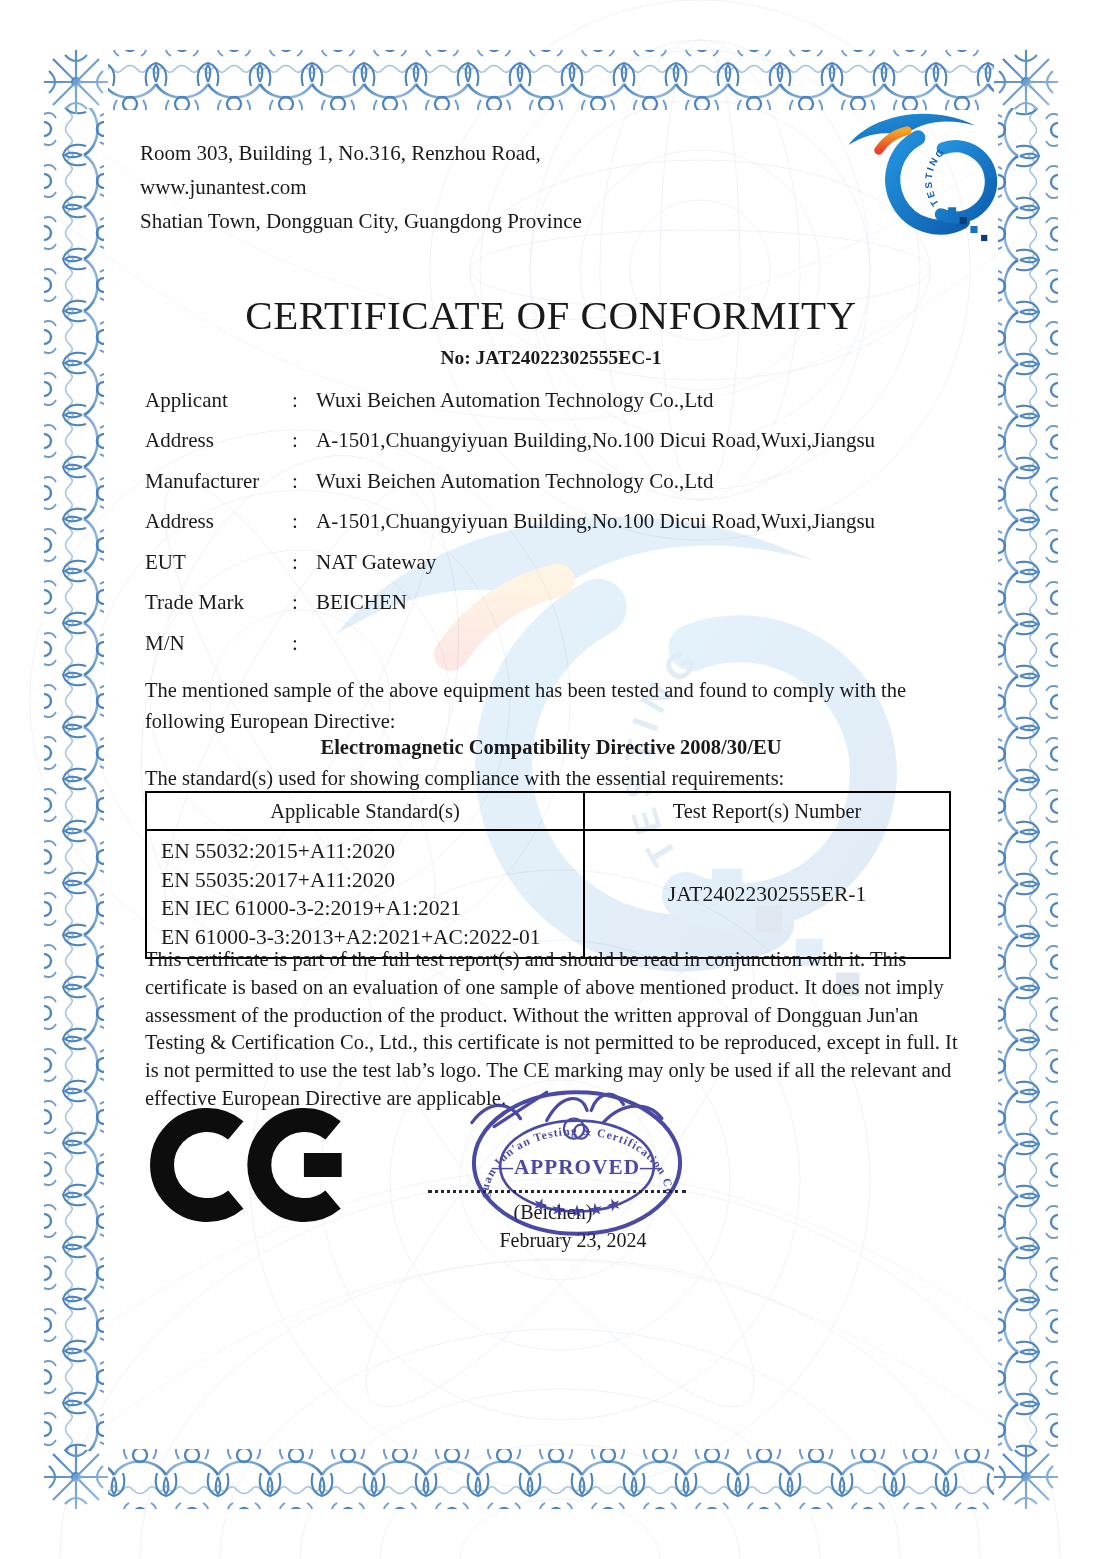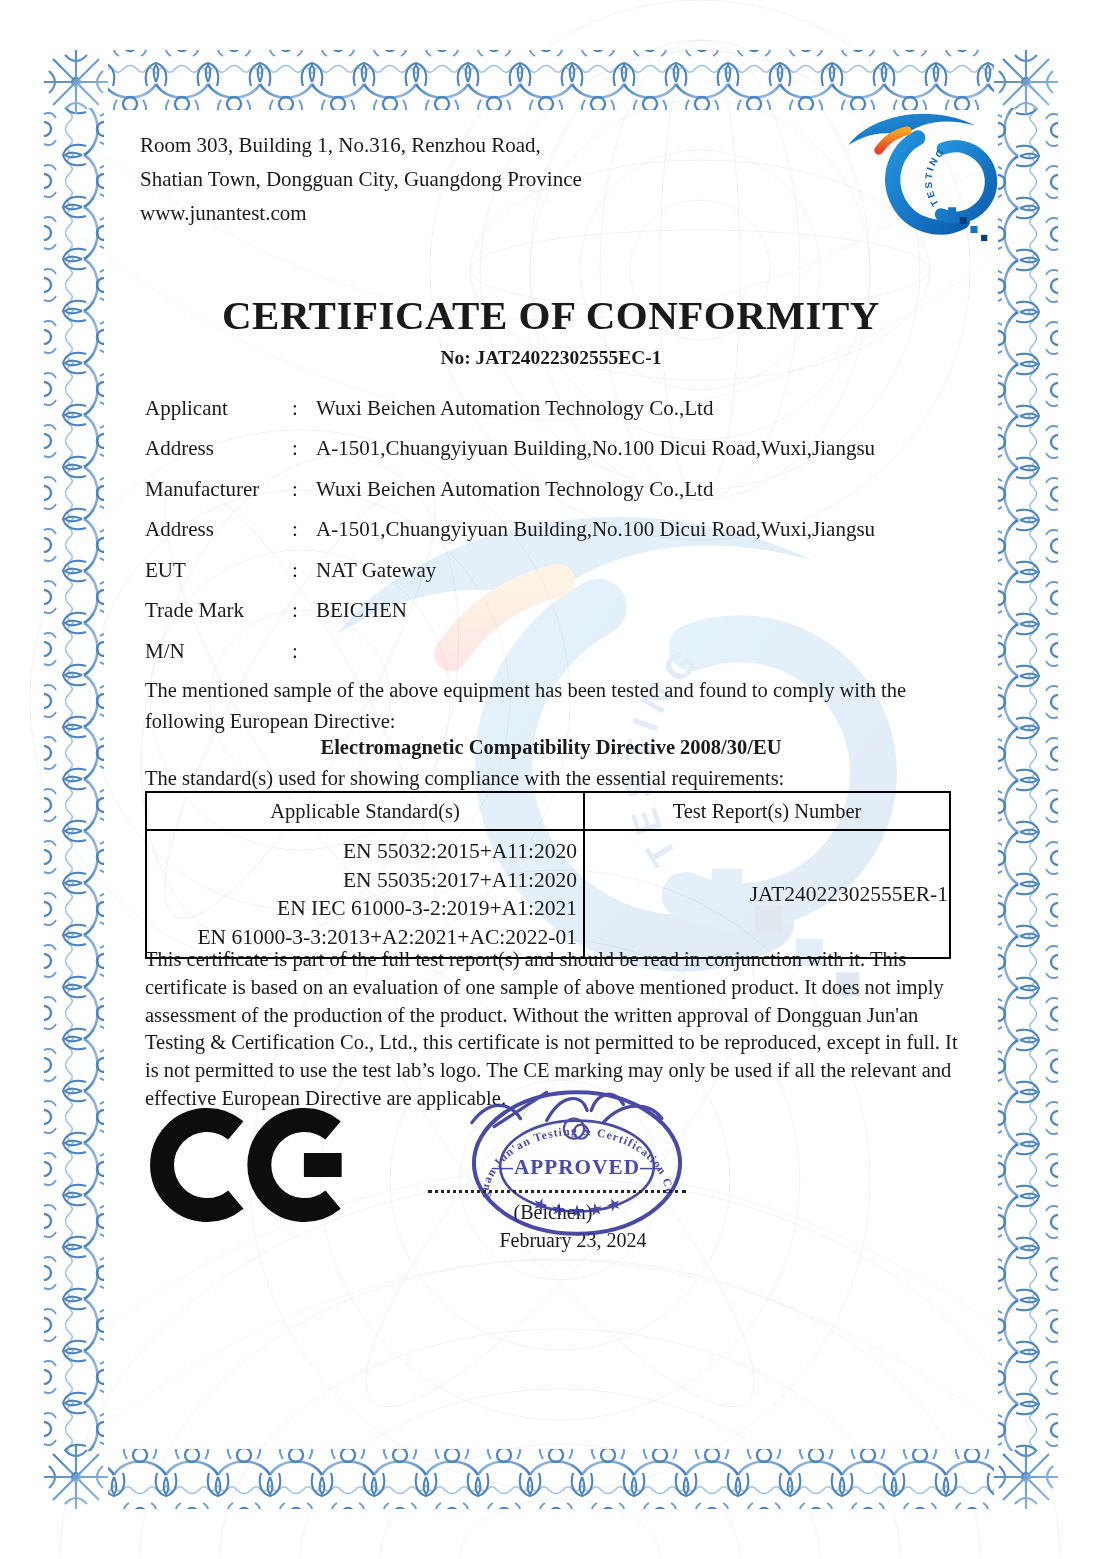--- a/index.html
+++ b/index.html
@@ -4,39 +4,39 @@
 <style>
   html,body{margin:0;padding:0;}
   body{width:1102px;height:1559px;position:relative;background:#ffffff;
        font-family:"Liberation Serif","DejaVu Serif",serif;color:#1a1a1a;overflow:hidden;}
   .abs{position:absolute;}
   
   #guilloche{position:absolute;left:0;top:0;z-index:0;}
   #borderlayer{position:absolute;left:0;top:0;z-index:1;}
   #watermark{position:absolute;left:0;top:0;z-index:0;}
   
-  .addr{left:140px;top:128px;font-size:21px;line-height:34px;z-index:3;}
+  .addr{left:140px;top:136px;font-size:21px;line-height:34px;z-index:3;}
   .logo{left:836px;top:104px;z-index:3;}
   
-  .title{left:0;top:291px;width:1102px;text-align:center;font-size:41px;font-weight:bold;
+  .title{left:0;top:291px;width:1102px;text-align:center;font-size:41px;font-weight:normal;
          letter-spacing:.5px;z-index:3;}
   .certno{left:0;top:347px;width:1102px;text-align:center;font-size:19.5px;font-weight:bold;z-index:3;}
   
   .fields{left:145px;top:380px;width:830px;z-index:3;}
-  .frow{display:flex;height:40.5px;align-items:flex-end;font-size:21px;}
+  .frow{display:flex;height:40.5px;align-items:center;font-size:21px;}
   .flabel{width:147px;flex:none;}
   .fsep{width:24px;flex:none;}
   .fvalue{flex:1;}
   
   .stmt{left:145px;top:675px;width:818px;font-size:20.5px;line-height:31px;z-index:3;}
   .directive{left:0;top:736px;width:1102px;text-align:center;font-size:20.5px;font-weight:bold;z-index:3;}
   .stdintro{left:145px;top:767px;width:818px;font-size:20.5px;z-index:3;}
   
   .stable{left:145px;top:791px;width:806px;border-collapse:collapse;z-index:3;background:transparent;}
-  .stable td,.stable th{border:2px solid #000;font-weight:normal;text-align:right;}
+  .stable td,.stable th{border:2px solid #000;font-weight:normal;}
   .stable th{font-size:20.5px;height:34px;text-align:center;}
   .th-left{width:434px;}
   .cell-standards{font-size:21.5px;font-weight:bold;padding:6px 6px 6px 14px;line-height:28.5px;}
   .cell-report{font-size:21.5px;font-weight:bold;text-align:center;}
   
   .disclaimer{left:145px;top:946px;width:818px;font-size:20.5px;line-height:27.8px;z-index:3;}
   
   .ce{left:150px;top:1088px;z-index:4;}
   .dotline{left:428px;top:1172px;width:258px;height:18px;border-bottom:3px dotted #26262e;z-index:6;}
   .stamp{left:452px;top:1066px;z-index:5;}
@@ -168,22 +168,22 @@
       <text font-family="'Liberation Sans',sans-serif" font-size="11" font-weight="bold" fill="#1560b0" letter-spacing="2.5">
         <textPath href="#tpath">TESTING</textPath>
       </text>
     </g>
   </defs>
   <use href="#logoG" transform="translate(290,480) scale(3.35)" opacity="0.12"></use>
 </svg>
 
 <div class="abs addr">
   <div>Room 303, Building 1, No.316, Renzhou Road,</div>
+  <div>www.junantest.com</div>
   <div>Shatian Town, Dongguan City, Guangdong Province</div>
-  <div>www.junantest.com</div>
 </div>
 
 <svg class="abs logo" width="178" height="146" viewBox="0 0 200 164">
   <use href="#logoG"></use>
 </svg>
 
 <div class="abs title">CERTIFICATE OF CONFORMITY</div>
 <div class="abs certno">No: JAT24022302555EC-1</div>
 
 <div class="abs fields">

